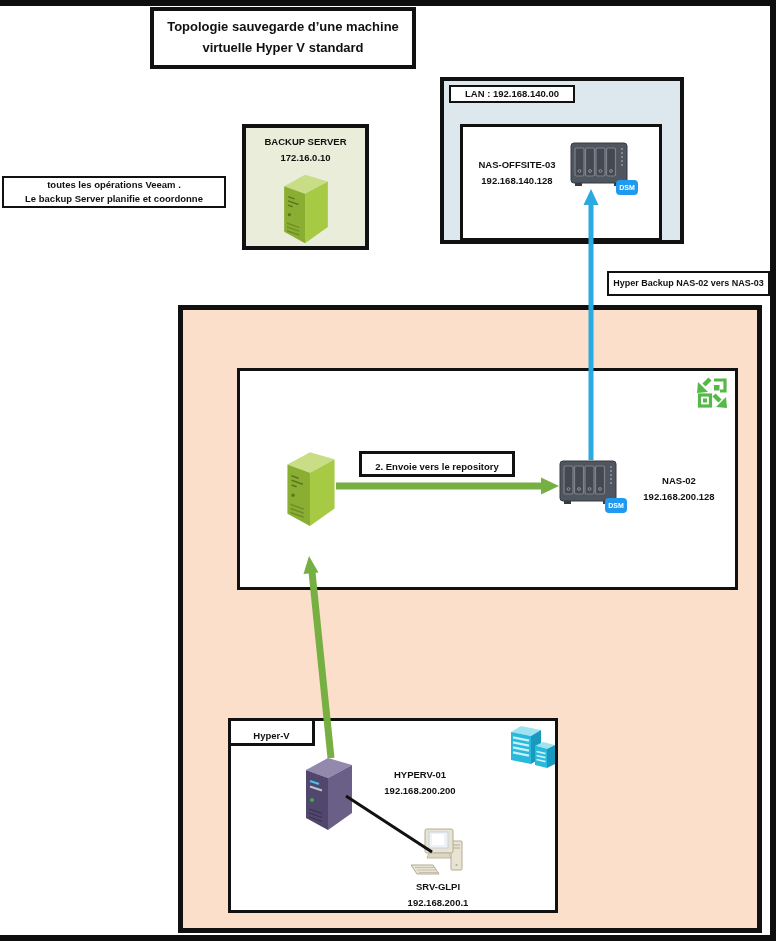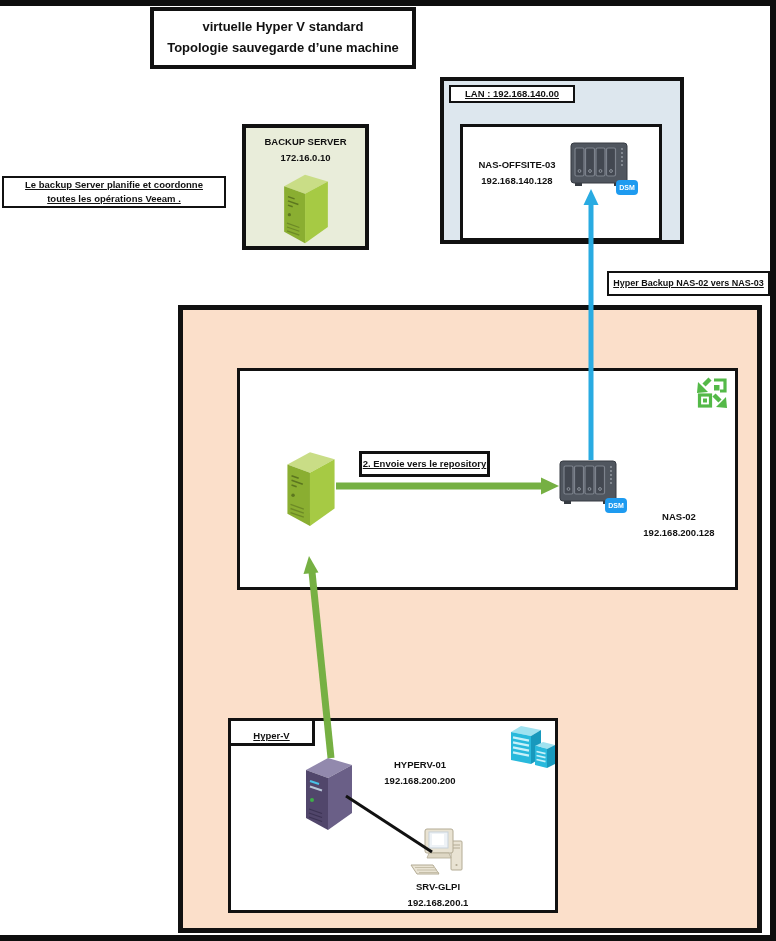--- a/index.html
+++ b/index.html
@@ -10,21 +10,21 @@
     font-family: "Liberation Sans", sans-serif;
     color: #111;
   }
   .abs { position: absolute; }
   .bar { position: absolute; background: #0e0e0e; }
   .box { position: absolute; border: 3px solid #111; background: #fff; }
   .lbl {
     position: absolute; background: #fff; border: 2px solid #111;
     font-weight: bold; text-align: center; font-size: 9.5px;
     display: flex; flex-direction: column; justify-content: center;
-    line-height: 1.45; white-space: nowrap; text-decoration: underline;
+    line-height: 1.45; white-space: nowrap;
   }
   .node-text {
     position: absolute; text-align: center; font-weight: bold;
     font-size: 9.5px; line-height: 1.65; white-space: nowrap;
   }
   .title-box {
     position: absolute; left: 150px; top: 7px; width: 266px; height: 62px;
     border: 4px solid #111; background: #fff;
     display: flex; flex-direction: column; justify-content: center;
     text-align: center; font-weight: bold; font-size: 13px; line-height: 1.6;
@@ -53,27 +53,27 @@
 </head>
 <body>
 
 <div class="page">
 
   <div class="bar" style="left:0;top:0;width:776px;height:6px;"></div>
   <div class="bar" style="left:0;top:935px;width:776px;height:6px;"></div>
   <div class="bar" style="left:770px;top:0;width:6px;height:941px;"></div>
 
   <div class="title-box">
+    <span>Topologie sauvegarde d’une machine</span>
     <span>virtuelle Hyper V standard</span>
-    <span>Topologie sauvegarde d’une machine</span>
   </div>
 
   <div class="lbl" style="left:2px;top:176px;width:224px;height:32px;">
+    <span>toutes les opérations Veeam .</span>
     <span>Le backup Server planifie et coordonne</span>
-    <span>toutes les opérations Veeam .</span>
   </div>
 
   <div class="backup-box">
     <div class="node-text" style="left:0;top:6px;width:119px;">
       <span>BACKUP SERVER</span><br>
       <span>172.16.0.10</span>
     </div>
     <svg class="abs" style="left:31px;top:42px;" width="58" height="76" viewBox="0 0 60 80">
       <polygon points="7,17 29,5 53,12 29,25" fill="#c9dd86"></polygon>
       <polygon points="29,25 53,12 53,60 29,77" fill="#a6ca44"></polygon>
@@ -147,21 +147,21 @@
 
     <svg class="abs" style="left:40px;top:76px;" width="62" height="82" viewBox="0 0 60 80">
       <polygon points="7,17 29,5 53,12 29,25" fill="#c9dd86"></polygon>
       <polygon points="29,25 53,12 53,60 29,77" fill="#a6ca44"></polygon>
       <polygon points="7,17 29,25 29,77 7,65" fill="#8aae31"></polygon>
       <path d="M11,28 l7,2.4 M11,32.5 l11,3.8 M11,37 l5,1.7" stroke="#5c761f" stroke-width="1.6" fill="none"></path>
       <circle cx="12.5" cy="47" r="1.7" fill="#5c761f"></circle>
       <path d="M10,56 l13,4.5 M10,60 l13,4.5 M10,64 l13,4.5" stroke="#6d8a26" stroke-width="1.3" fill="none"></path>
     </svg>
 
-    <div class="lbl" style="left:119px;top:80px;width:131px;height:26px;border-width:3px;">
+    <div class="lbl" style="left:119px;top:80px;width:156px;height:26px;border-width:3px;justify-content:flex-end;">
       <span>2. Envoie vers le repository</span>
     </div>
 
     <div class="nas-wrap" style="left:318px;top:88px;">
       <svg width="64" height="50" viewBox="0 0 64 50">
         <rect x="2" y="2" width="56" height="40" rx="3" fill="#50565f" stroke="#363b42"></rect>
         <rect x="6" y="42" width="7" height="3" fill="#363b42"></rect>
         <rect x="45" y="42" width="7" height="3" fill="#363b42"></rect>
         <g fill="#434851" stroke="#7c828c" stroke-width="1.2">
           <rect x="6" y="7" width="9" height="28" rx="1.5"></rect>
@@ -180,42 +180,42 @@
             <circle cx="53" cy="12" r="0.9"></circle>
           <circle cx="53" cy="16" r="0.9"></circle>
             <circle cx="53" cy="20" r="0.9"></circle>
           <circle cx="53" cy="24" r="0.9"></circle>
         </g>
       </svg>
       <div class="dsm-badge">
         <span>DSM</span>
       </div>
     </div>
-    <div class="node-text" style="left:384px;top:102px;width:110px;margin-top:36px;">
+    <div class="node-text" style="left:384px;top:102px;width:110px;">
       <span>NAS-02</span><br>
       <span>192.168.200.128</span>
     </div>
   </div>
 
 
   <div class="box" style="left:228px;top:718px;width:330px;height:195px;">
     <div class="lbl" style="left:-3px;top:-3px;width:87px;height:28px;border-width:3px;justify-content:flex-end;">
       <span>Hyper-V</span>
     </div>
 
     <svg class="abs" style="left:68px;top:32px;" width="60" height="80" viewBox="0 0 60 80">
       <polygon points="7,17 29,5 53,12 29,25" fill="#9289ad"></polygon>
       <polygon points="29,25 53,12 53,60 29,77" fill="#6a5f87"></polygon>
       <polygon points="7,17 29,25 29,77 7,65" fill="#51466b"></polygon>
       <path d="M11,28 l9,3" stroke="#49c3e8" stroke-width="2" fill="none"></path>
       <path d="M11,33.5 l12,4" stroke="#b9c6d8" stroke-width="2" fill="none"></path>
       <circle cx="13" cy="47" r="2" fill="#3fae49"></circle>
       <path d="M10,56 l13,4.5 M10,60 l13,4.5 M10,64 l13,4.5" stroke="#3c3354" stroke-width="1.3" fill="none"></path>
     </svg>
-    <div class="node-text" style="left:128px;top:36px;width:122px;">
+    <div class="node-text" style="left:128px;top:46px;width:122px;">
       <span>HYPERV-01</span><br>
       <span>192.168.200.200</span>
     </div>
 
     <svg class="abs" style="left:276px;top:3px;" width="52" height="46" viewBox="0 0 52 46">
       <polygon points="4,8 14,2 34,6 24,12" fill="#9fe2f0"></polygon>
       <polygon points="24,12 34,6 34,34 24,40" fill="#1899bd"></polygon>
       <polygon points="4,8 24,12 24,40 4,36" fill="#29b9dc"></polygon>
       <path d="M6,13.4 L22,16.6 M6,18.4 L22,21.6 M6,23.4 L22,26.6 M6,28.4 L22,31.6" stroke="#c8f1f9" stroke-width="2.2" fill="none"></path>
       <polygon points="28,22 36,18 48,21 40,25" fill="#9fe2f0"></polygon>

